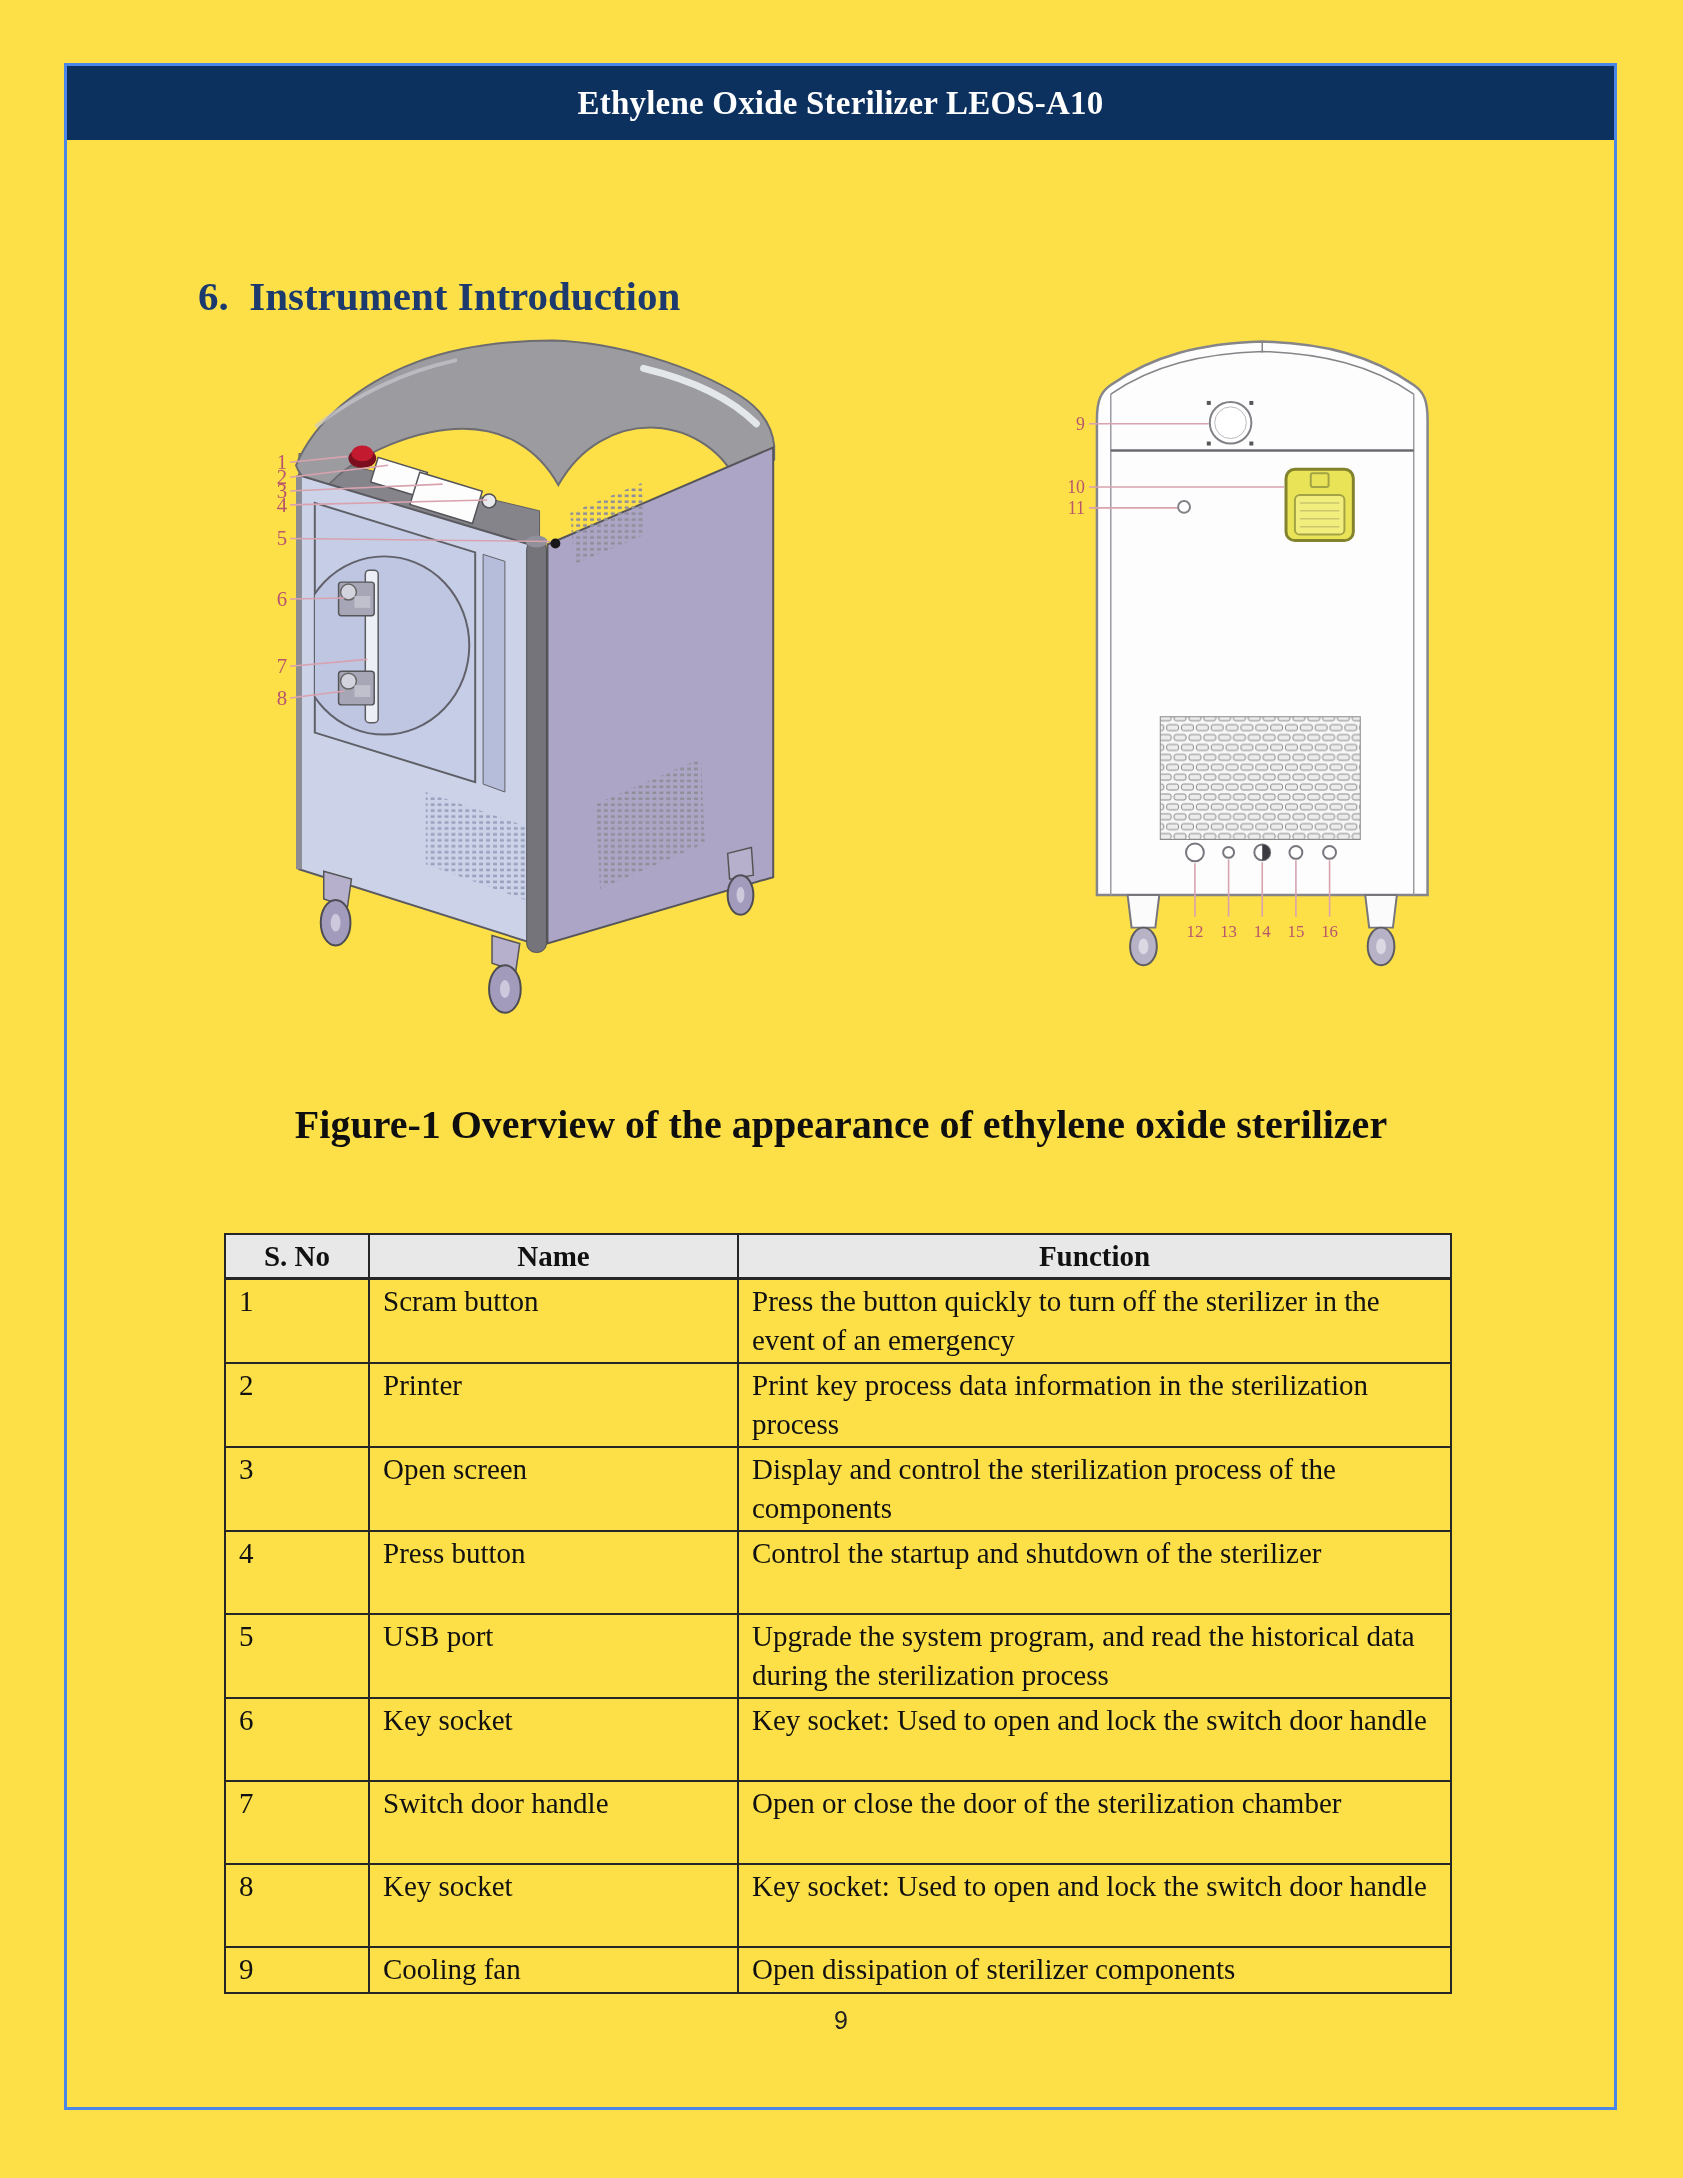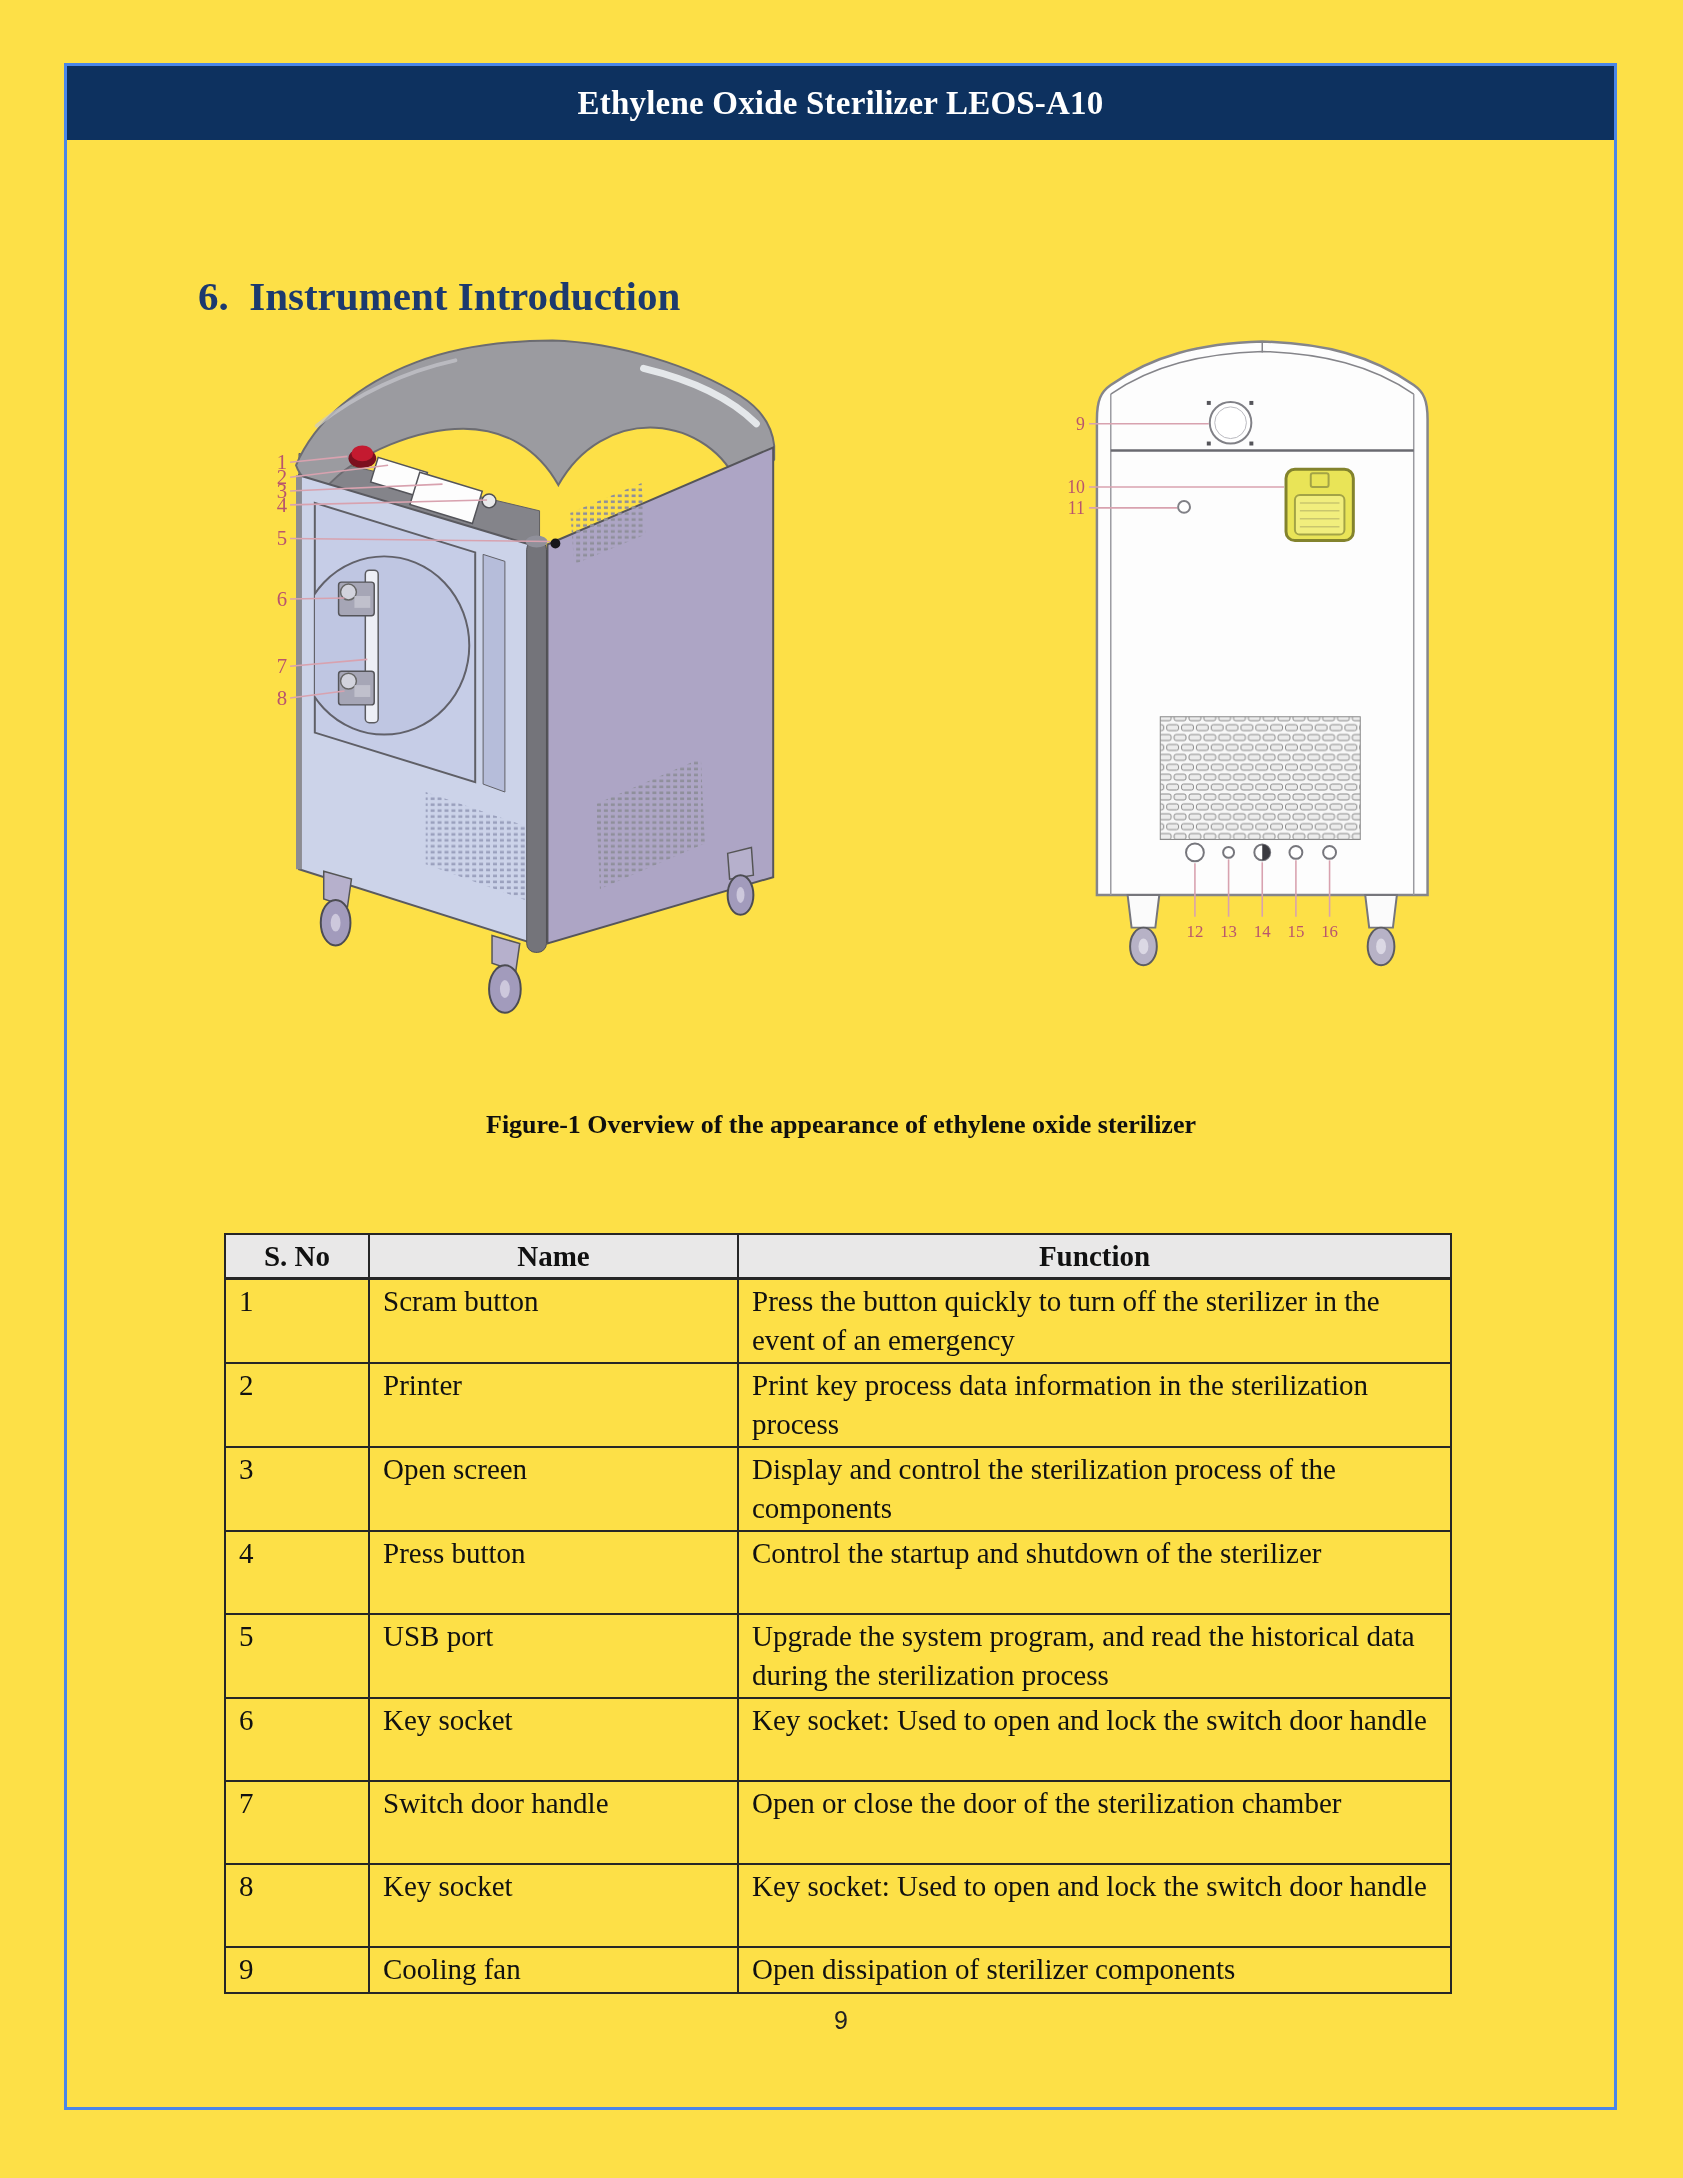--- a/index.html
+++ b/index.html
@@ -7,21 +7,21 @@
           font-family:"Liberation Serif","DejaVu Serif",serif;color:#111;padding-left:16px;}
   .page-border{position:absolute;left:64px;top:63px;width:1553px;height:2047px;
                border:3px solid var(--c-border,#4a86e8);box-sizing:border-box;}
   .header-bar{position:absolute;left:67px;top:66px;width:1547px;height:74px;
               background:var(--c-header-bar,#0d315f);display:flex;align-items:center;justify-content:center;}
   .header-title{color:#ffffff;font-size:33px;font-weight:bold;letter-spacing:0.2px;}
   .section-heading{position:absolute;left:198px;top:272px;font-size:41px;font-weight:bold;
                    color:var(--c-heading,#1c3a6e);white-space:pre;}
   .fig-layer{position:absolute;left:0;top:0;width:1683px;height:2178px;}
   .fig-caption{position:absolute;left:65px;top:1101px;width:1552px;text-align:center;
-               font-size:26px;font-weight:bold;color:#0f0f0f;margin-top:9px;}
+               font-size:40px;font-weight:bold;color:#0f0f0f;}
   table.parts{position:absolute;left:224px;top:1233px;width:1226px;border-collapse:collapse;
               table-layout:fixed;font-size:29px;}
   table.parts th{background:var(--c-thead,#e9e8e8);border:2px solid #262626;border-bottom:3px solid #262626;
                  height:42px;line-height:40px;padding:0 10px;font-weight:bold;text-align:center;}
   table.parts td{border:2px solid #262626;vertical-align:top;line-height:39px;padding:2px 13px;}
   table.parts tr.h2 td{height:77px;}
   table.parts tr.h1 td{height:40px;}
   .page-number{position:absolute;left:65px;top:2006px;width:1552px;text-align:center;
                font-size:25px;font-family:"Liberation Sans","DejaVu Sans",sans-serif;color:#222;}
   .fig-label{fill:var(--c-label,#b9556d);font-family:"Liberation Serif",serif;}

